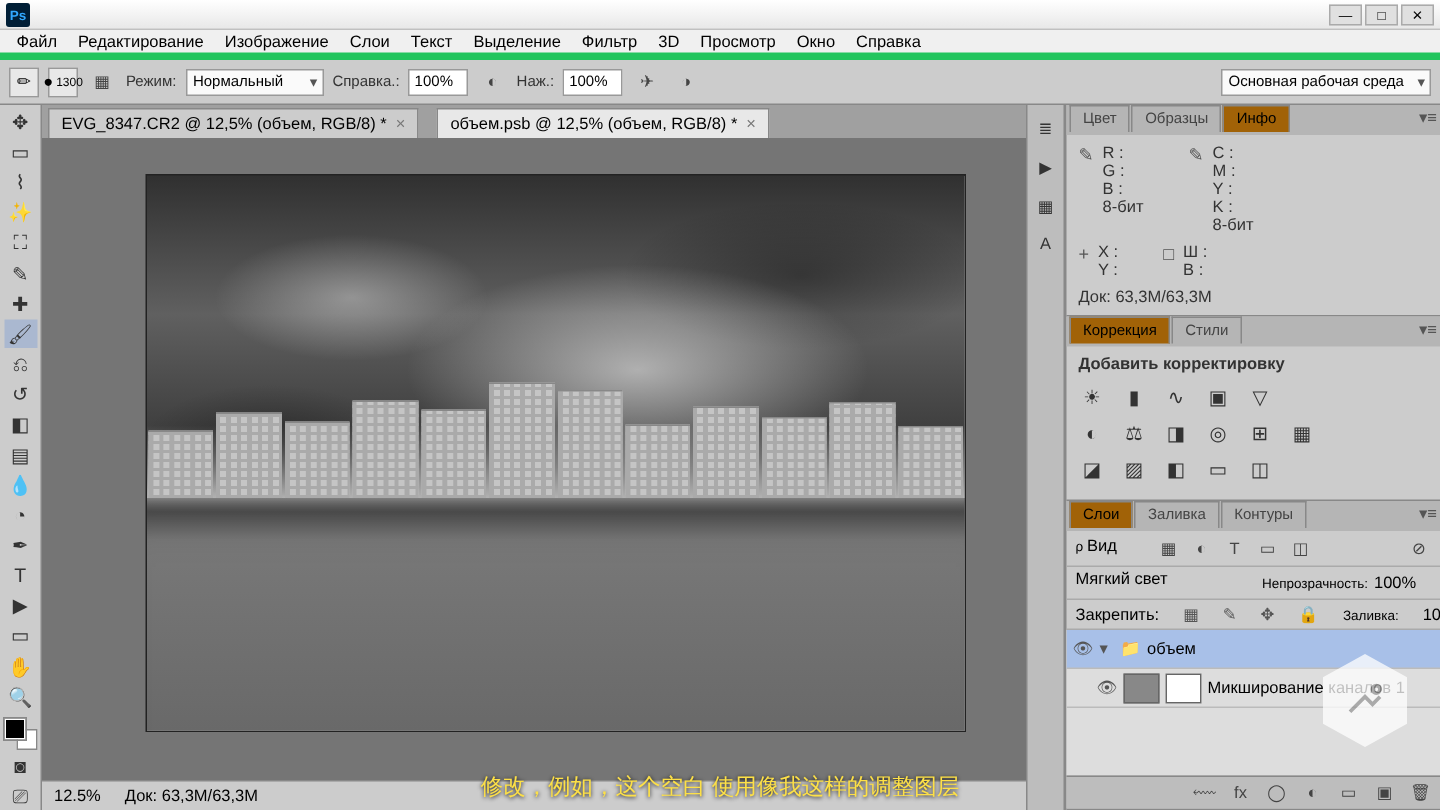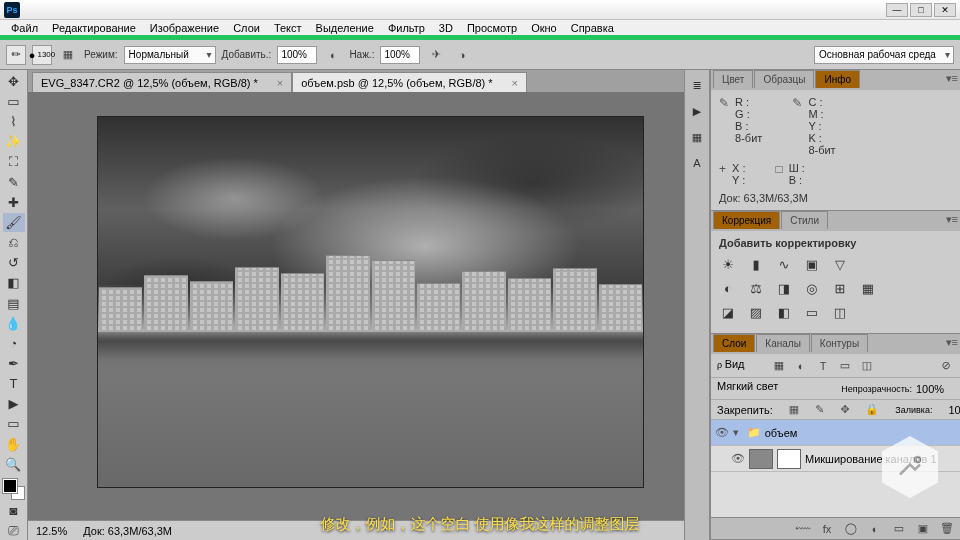--- a/index.html
+++ b/index.html
@@ -21,21 +21,21 @@
 .optbar .ws{margin-left:auto;width:140px}
 .mid{flex:1;display:flex;min-height:0}
 .tools{width:28px;background:#ccc;border-right:1px solid #888;display:flex;flex-direction:column;align-items:center;padding-top:2px;gap:1px}
 .tools .t{width:22px;height:20px;display:flex;align-items:center;justify-content:center;color:#333;cursor:pointer;font-size:13px}
 .tools .t.sel{background:#aab8d0}
 .tools .sw{margin-top:4px;position:relative;width:22px;height:22px}
 .tools .sw .fg{position:absolute;width:14px;height:14px;background:#000;border:1px solid #fff;outline:1px solid #888;top:0;left:0;z-index:2}
 .tools .sw .bg{position:absolute;width:14px;height:14px;background:#fff;border:1px solid #888;bottom:0;right:0}
 .canvas{flex:1;background:#535353;display:flex;flex-direction:column;min-width:0}
 .tabs{height:22px;background:#a0a0a0;display:flex;align-items:flex-end;padding-left:4px}
-.tab{height:20px;background:#ccc;border:1px solid #888;border-bottom:none;padding:0 8px;display:flex;align-items:center;font-size:10px;margin-right:0;cursor:pointer;gap:19px}
+.tab{height:20px;background:#ccc;border:1px solid #888;border-bottom:none;padding:0 8px;display:flex;align-items:center;font-size:10px;margin-right:12px;cursor:pointer;gap:6px}
 .tab.act{background:#e8e8e8}
 .tab .x{color:#777}
 .cwrap{flex:1;background:#757575;position:relative;overflow:hidden}
 .cimg{position:absolute;left:70px;top:25px;width:545px;height:370px;background:linear-gradient(180deg,#303030 0%,#606060 25%,#404040 45%,#b0b0b0 58%,#707070 62%,#909090 100%);box-shadow:0 0 0 1px #222}
 .cimg::before{content:"";position:absolute;inset:0;background:radial-gradient(ellipse 220px 100px at 60% 35%,rgba(255,255,255,.55),transparent 70%),radial-gradient(ellipse 130px 60px at 25% 22%,rgba(255,255,255,.35),transparent 70%),radial-gradient(ellipse 170px 70px at 80% 18%,rgba(0,0,0,.35),transparent 70%),radial-gradient(ellipse 120px 55px at 15% 48%,rgba(0,0,0,.3),transparent 70%)}
 .cimg::after{content:"";position:absolute;left:0;right:0;bottom:0;height:42%;background:linear-gradient(180deg,transparent 0%,#5a5a5a 6%,#787878 18%,#696969 100%);box-shadow:inset 0 40px 30px -30px rgba(0,0,0,.35)}
 .bldgs{position:absolute;bottom:42%;left:0;right:0;height:22%;display:flex;align-items:flex-end;z-index:2}
 .bl{background:#c5c5c5;margin:0 1px;flex:1;border-top:1px solid #888;background-image:repeating-linear-gradient(90deg,#aaa 0 3px,transparent 3px 7px),repeating-linear-gradient(0deg,#aaa 0 2px,transparent 2px 6px)}
 .status{height:20px;background:#ccc;border-top:1px solid #888;display:flex;align-items:center;padding:0 8px;gap:16px;font-size:10px}
 .dock{width:26px;background:#bdbdbd;border-left:1px solid #888;border-right:1px solid #888;display:flex;flex-direction:column;align-items:center;padding-top:6px;gap:8px}
@@ -100,21 +100,21 @@
     <span>Окно</span>
     <span>Справка</span>
   </div>
 
   <div class="optbar">
     <div class="tico">✏</div>
     <div class="tico">● <span style="font-size:8px;margin-left:2px">1300</span></div>
     <div class="ic">▦</div>
     <span class="lbl">Режим:</span>
     <div class="sel" style="width:92px">Нормальный</div>
-    <span class="lbl">Добавить.:</span>
+    <span class="lbl">Справка.:</span>
     <div class="fld" style="width:40px">100%</div>
     <div class="ic">◐</div>
     <span class="lbl">Наж.:</span>
     <div class="fld" style="width:40px">100%</div>
     <div class="ic">✈</div>
     <div class="ic">◑</div>
     <div class="sel ws">Основная рабочая среда</div>
   </div>
 
   <div class="mid">
@@ -268,21 +268,21 @@
             <div class="a">◧</div>
             <div class="a">▭</div>
             <div class="a">◫</div>
           </div>
         </div>
       </div>
 
       <div class="pgroup" style="flex:1;min-height:0">
         <div class="ptabs">
           <div class="ptab act">Слои</div>
-          <div class="ptab">Каналы</div>
+          <div class="ptab">Заливка</div>
           <div class="ptab">Контуры</div>
           <div class="pmenu">▾≡</div>
         </div>
         <div class="lyropts">
           <div class="sel" style="width:48px;height:16px"><span style="font-size:9px">ρ </span><span>Вид</span></div>
           <div class="sm">▦</div>
           <div class="sm">◐</div>
           <div class="sm">T</div>
           <div class="sm">▭</div>
           <div class="sm">◫</div>

